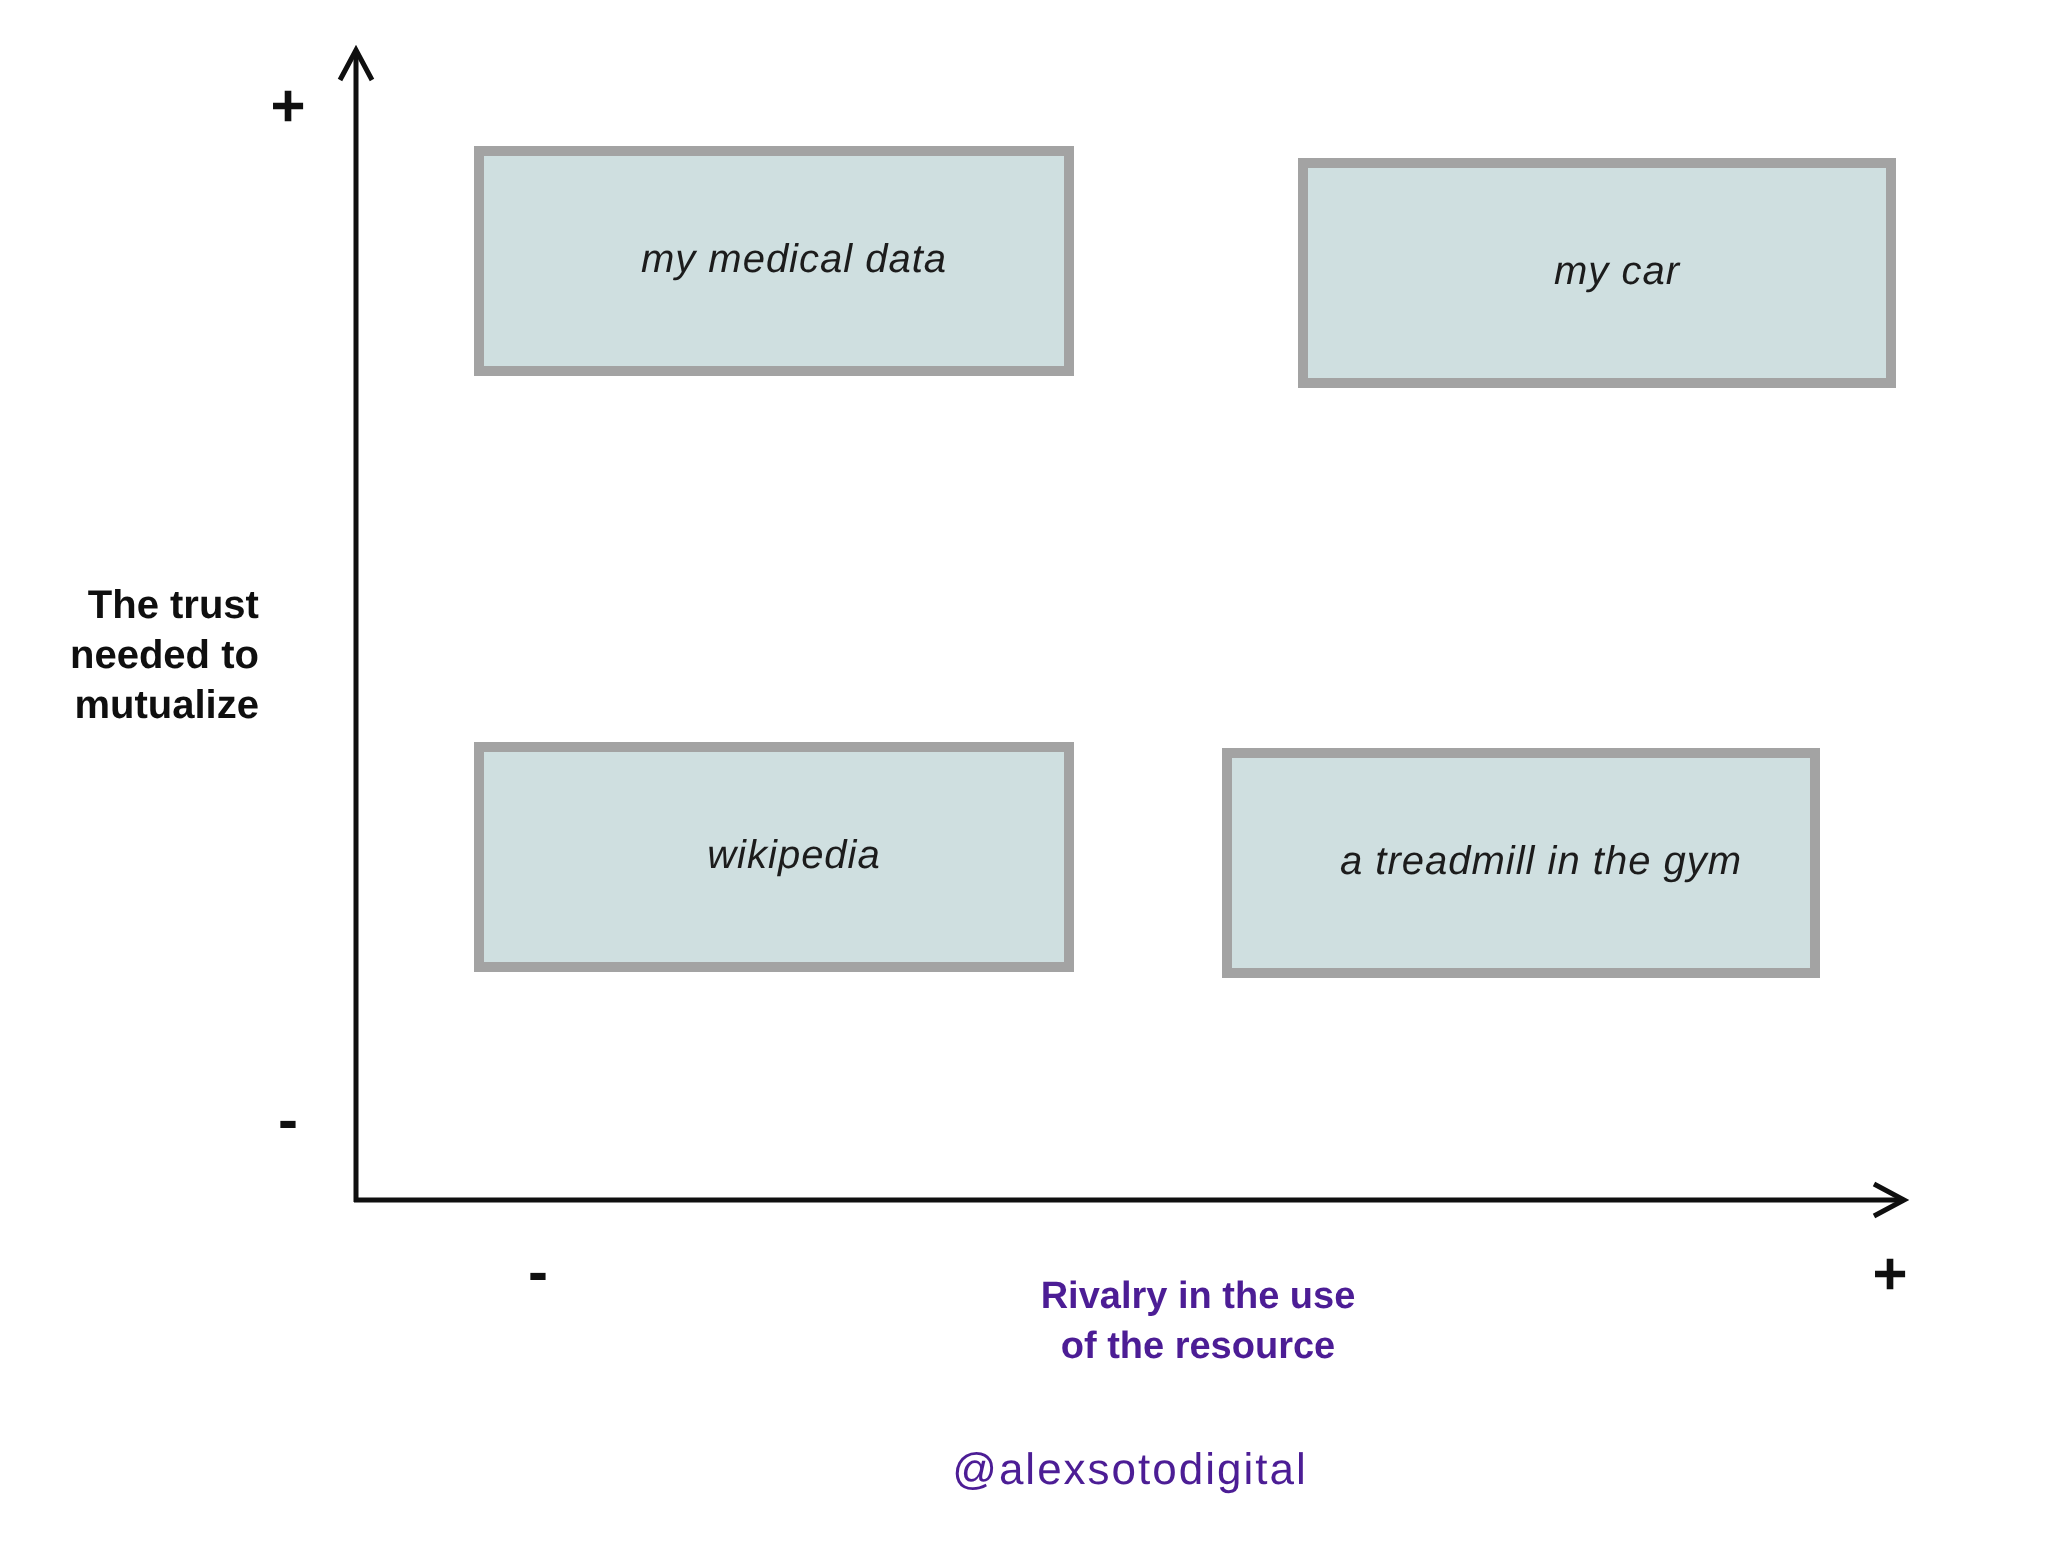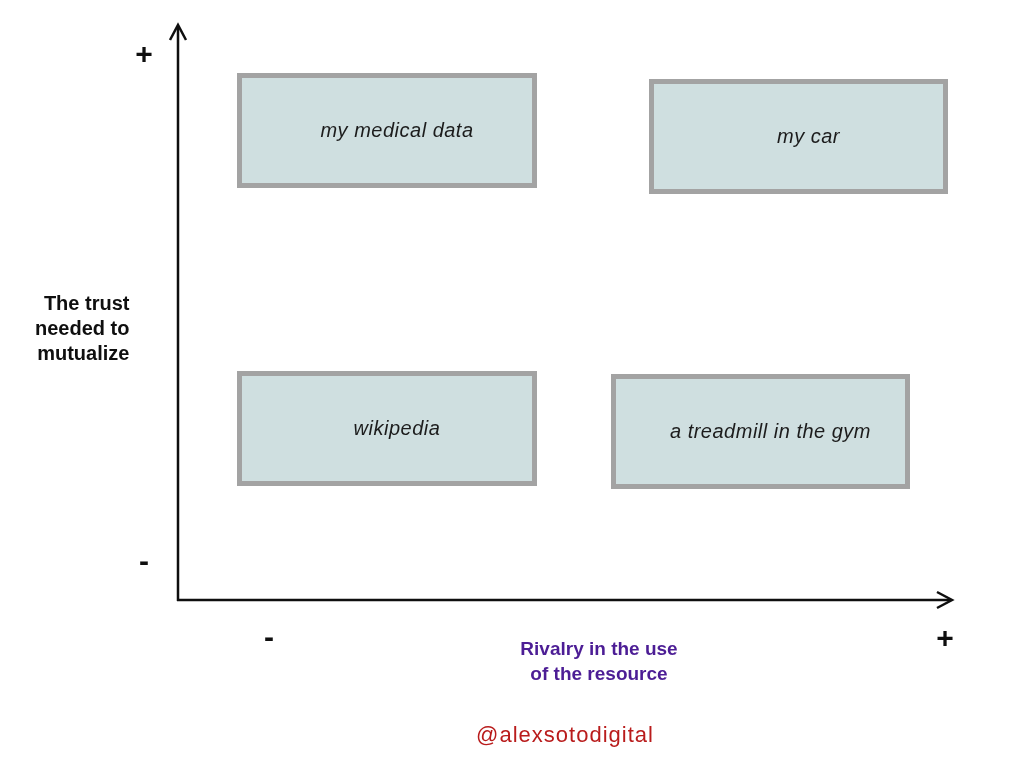--- a/index.html
+++ b/index.html
@@ -78,21 +78,21 @@
     white-space: pre-line;
     text-align: center;
   }
   .watermark {
     position: absolute;
     left: 565px;
     top: 722px;
     transform: translateX(-50%);
     font-size: 22px;
     letter-spacing: 1px;
-    color: #b91c1c;
+    color: #4c1d95;
   }
 </style>
 </head>
 <body>
 
 <div class="canvas">
 
   <svg class="axes-svg" viewBox="0 0 1024 774" xmlns="http://www.w3.org/2000/svg">
 
     <line x1="178" y1="601" x2="178" y2="27" stroke="#0f0f0f" stroke-width="2.5"></line>

